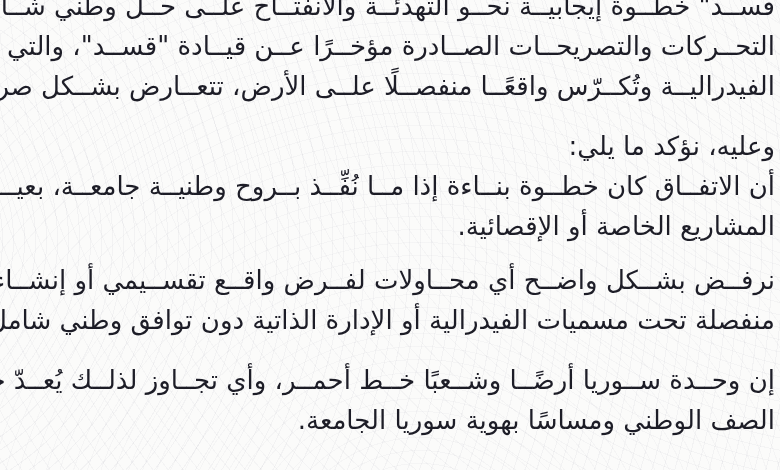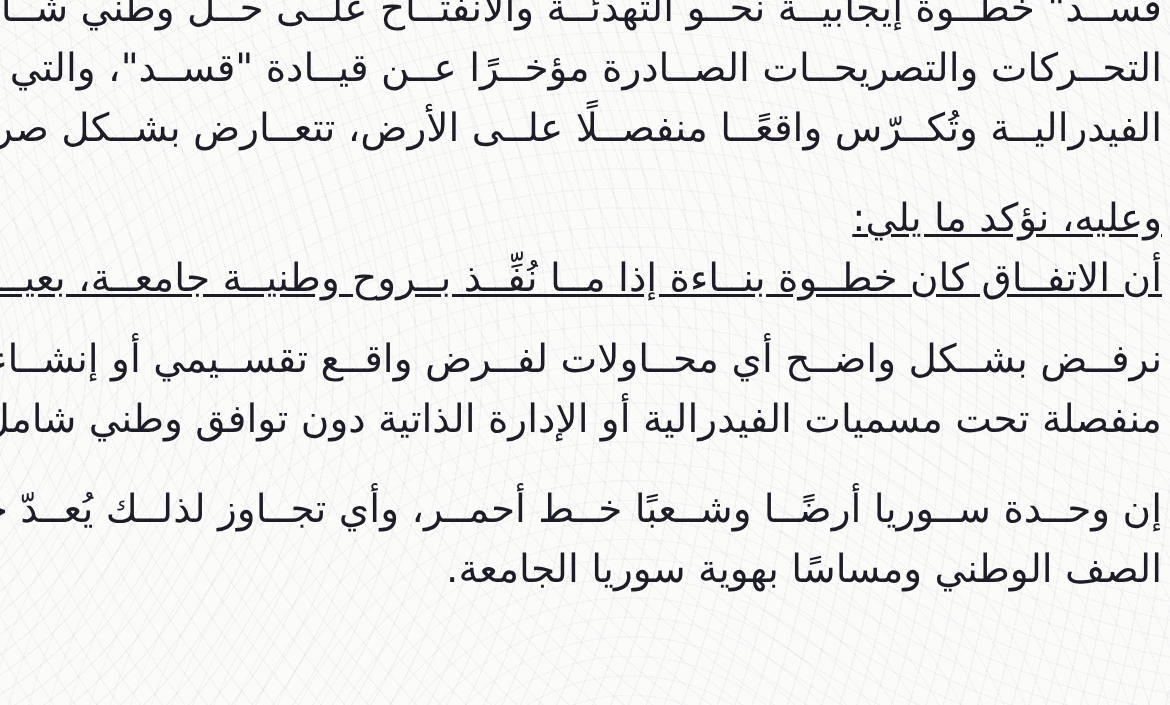--- a/index.html
+++ b/index.html
@@ -25,37 +25,38 @@
     direction: rtl;
     unicode-bidi: embed;
     text-align: right;
     padding: 0 5px 0 8px;
     color: #1d1d27;
     font-size: 26px;
     font-weight: 400;
   }
   .paragraph { line-height: 40px; }
   #doc .paragraph:nth-child(1) { margin-top: -14px; }
-  #doc .paragraph:nth-child(2) { margin-top: 20px; text-decoration: underline; }
+  #doc .paragraph:nth-child(2) { margin-top: 20px; }
   #doc .paragraph:nth-child(3) { margin-top: 14px; }
   #doc .paragraph:nth-child(4) { margin-top: 20px; }
   .line { white-space: nowrap; }
 </style>
 </head>
 <body>
 
 <main id="doc">
     <div class="paragraph">
       <div class="line">قســد" خطــوة إيجابيــة نحــو التهدئــة والانفتــاح علــى حــل وطني شــامل. غير أن</div>
       <div class="line">التحــركات والتصريحــات الصــادرة مؤخــرًا عــن قيــادة "قســد"، والتي تدعــو إلــى</div>
       <div class="line">الفيدراليــة وتُكــرّس واقعًــا منفصــلًا علــى الأرض، تتعــارض بشــكل صريــح مــع</div>
     </div>
     <div class="paragraph">
       <div class="line">وعليه، نؤكد ما يلي:</div>
       <div class="line">أن الاتفــاق كان خطــوة بنــاءة إذا مــا نُفِّــذ بــروح وطنيــة جامعــة، بعيــدًا عــن</div>
+      <div class="line">المشاريع الخاصة أو الإقصائية.</div>
     </div>
     <div class="paragraph">
       <div class="line">نرفــض بشــكل واضــح أي محــاولات لفــرض واقــع تقســيمي أو إنشــاء كيانــات</div>
       <div class="line">منفصلة تحت مسميات الفيدرالية أو الإدارة الذاتية دون توافق وطني شامل.</div>
     </div>
     <div class="paragraph">
       <div class="line">إن وحــدة ســوريا أرضًــا وشــعبًا خــط أحمــر، وأي تجــاوز لذلــك يُعــدّ خروجًــا عــن</div>
       <div class="line">الصف الوطني ومساسًا بهوية سوريا الجامعة.</div>
     </div>
   </main>

